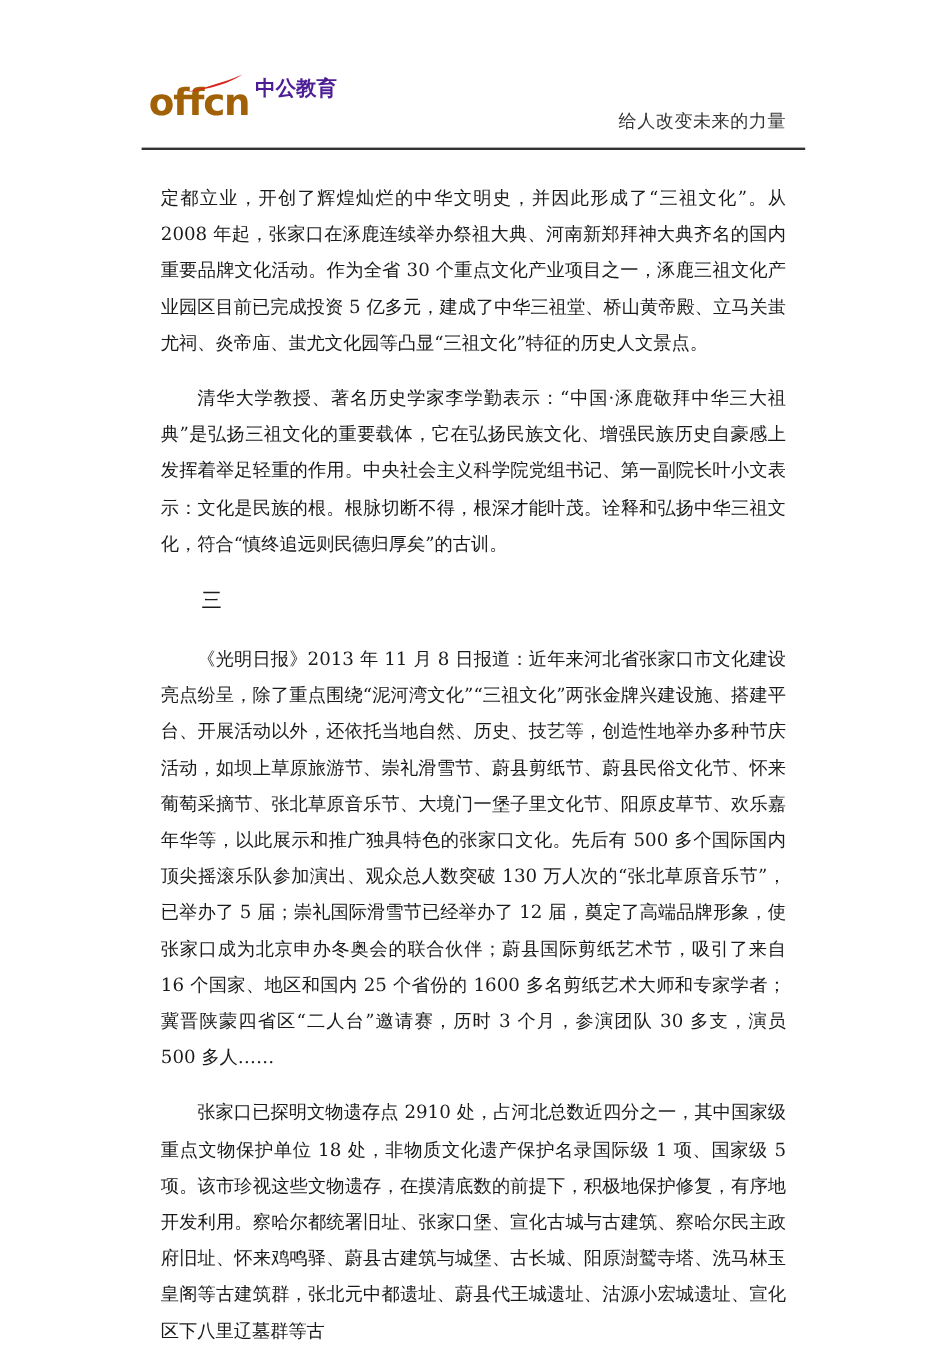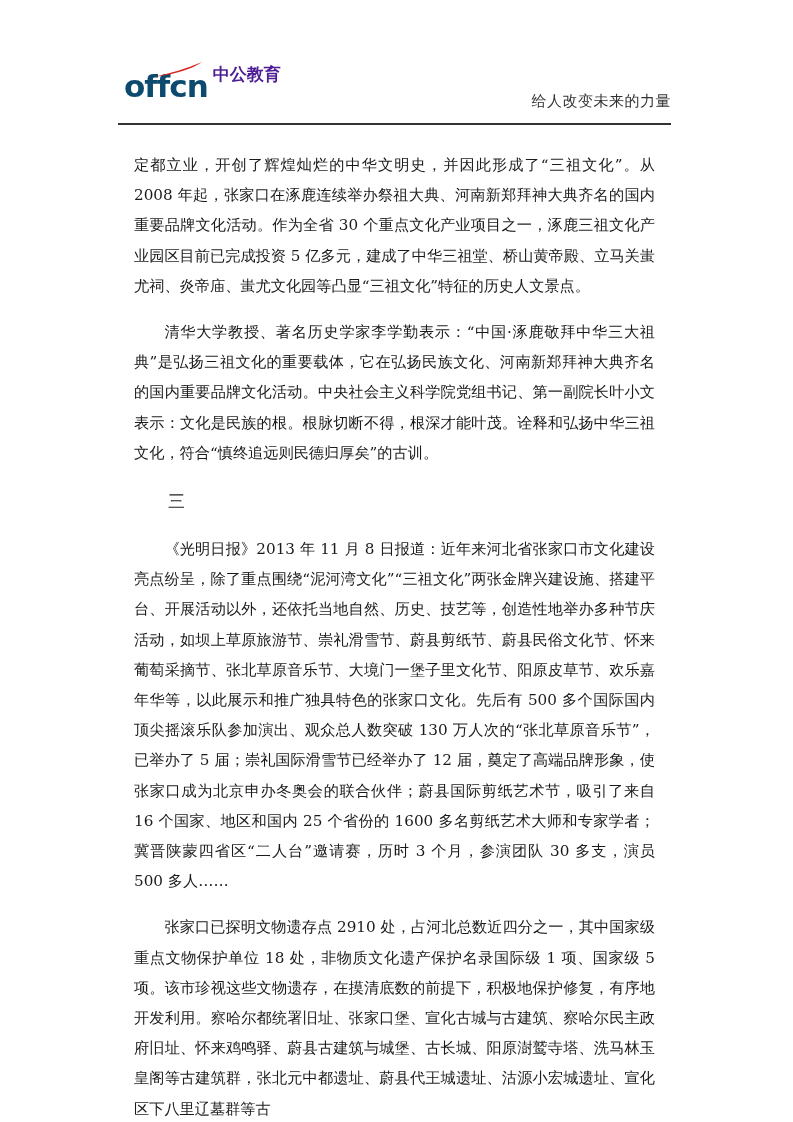--- a/index.html
+++ b/index.html
@@ -30,42 +30,42 @@
       display: flex;
       align-items: flex-end;
     }
     .logo-mark {
       position: relative;
       font-family: "DejaVu Sans", "Liberation Sans", sans-serif;
       font-weight: bold;
       font-size: 31px;
       line-height: 31px;
       letter-spacing: -1px;
-      color: #0c4a6e;
+      color: #a16207;
     }
     .logo-swoosh {
       position: absolute;
       left: 28px;
       top: -10px;
       width: 52px;
       height: 18px;
     }
     .logo-cn {
       font-family: "DejaVu Sans", "Liberation Sans", sans-serif;
       font-weight: bold;
       font-size: 17px;
       line-height: 20px;
       color: #4c1d95;
       margin-left: 5px;
       margin-bottom: 18px;
       letter-spacing: 0px;
     }
     .slogan {
       position: absolute;
-      right: 0;
+      right: 16px;
       top: 29px;
       font-size: 15px;
       line-height: 20px;
       color: #333333;
       letter-spacing: 0.5px;
     }
     .header-rule {
       position: absolute;
       left: 0;
       right: 0;
@@ -109,17 +109,17 @@
       <span>offcn</span>
     </span>
     <span class="logo-cn">中公教育</span>
   </div>
   <div class="slogan">给人改变未来的力量</div>
   <div class="header-rule"></div>
 </div>
 
 <div class="content">
   <p class="continuation">定都立业，开创了辉煌灿烂的中华文明史，并因此形成了“三祖文化”。从 2008 年起，张家口在涿鹿连续举办祭祖大典、河南新郑拜神大典齐名的国内重要品牌文化活动。作为全省 30 个重点文化产业项目之一，涿鹿三祖文化产业园区目前已完成投资 5 亿多元，建成了中华三祖堂、桥山黄帝殿、立马关蚩尤祠、炎帝庙、蚩尤文化园等凸显“三祖文化”特征的历史人文景点。</p>
-  <p class="indent">清华大学教授、著名历史学家李学勤表示：“中国·涿鹿敬拜中华三大祖典”是弘扬三祖文化的重要载体，它在弘扬民族文化、河南新郑拜神大典齐名的国内重要品牌文化活动。中央社会主义科学院党组书记、第一副院长叶小文表示：文化是民族的根。根脉切断不得，根深才能叶茂。诠释和弘扬中华三祖文化，符合“慎终追远则民德归厚矣”的古训。</p>
+  <p class="indent">清华大学教授、著名历史学家李学勤表示：“中国·涿鹿敬拜中华三大祖典”是弘扬三祖文化的重要载体，它在弘扬民族文化、增强民族历史自豪感上发挥着举足轻重的作用。中央社会主义科学院党组书记、第一副院长叶小文表示：文化是民族的根。根脉切断不得，根深才能叶茂。诠释和弘扬中华三祖文化，符合“慎终追远则民德归厚矣”的古训。</p>
   <p class="section-heading">三</p>
   <p class="indent">《光明日报》2013 年 11 月 8 日报道：近年来河北省张家口市文化建设亮点纷呈，除了重点围绕“泥河湾文化”“三祖文化”两张金牌兴建设施、搭建平台、开展活动以外，还依托当地自然、历史、技艺等，创造性地举办多种节庆活动，如坝上草原旅游节、崇礼滑雪节、蔚县剪纸节、蔚县民俗文化节、怀来葡萄采摘节、张北草原音乐节、大境门一堡子里文化节、阳原皮草节、欢乐嘉年华等，以此展示和推广独具特色的张家口文化。先后有 500 多个国际国内顶尖摇滚乐队参加演出、观众总人数突破 130 万人次的“张北草原音乐节”，已举办了 5 届；崇礼国际滑雪节已经举办了 12 届，奠定了高端品牌形象，使张家口成为北京申办冬奥会的联合伙伴；蔚县国际剪纸艺术节，吸引了来自 16 个国家、地区和国内 25 个省份的 1600 多名剪纸艺术大师和专家学者；冀晋陕蒙四省区“二人台”邀请赛，历时 3 个月，参演团队 30 多支，演员 500 多人……</p>
   <p class="indent">张家口已探明文物遗存点 2910 处，占河北总数近四分之一，其中国家级重点文物保护单位 18 处，非物质文化遗产保护名录国际级 1 项、国家级 5 项。该市珍视这些文物遗存，在摸清底数的前提下，积极地保护修复，有序地开发利用。察哈尔都统署旧址、张家口堡、宣化古城与古建筑、察哈尔民主政府旧址、怀来鸡鸣驿、蔚县古建筑与城堡、古长城、阳原澍鹫寺塔、洗马林玉皇阁等古建筑群，张北元中都遗址、蔚县代王城遗址、沽源小宏城遗址、宣化区下八里辽墓群等古</p>
 </div>
 
 </body></html>

